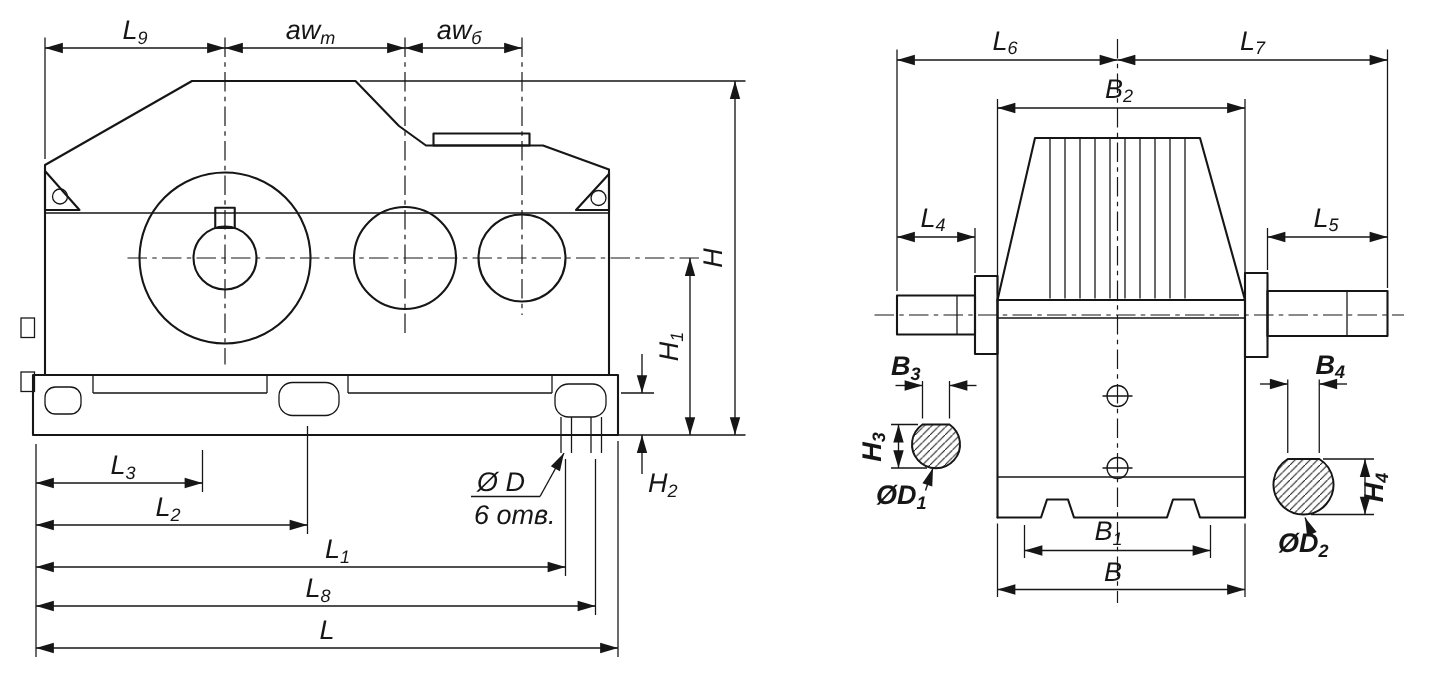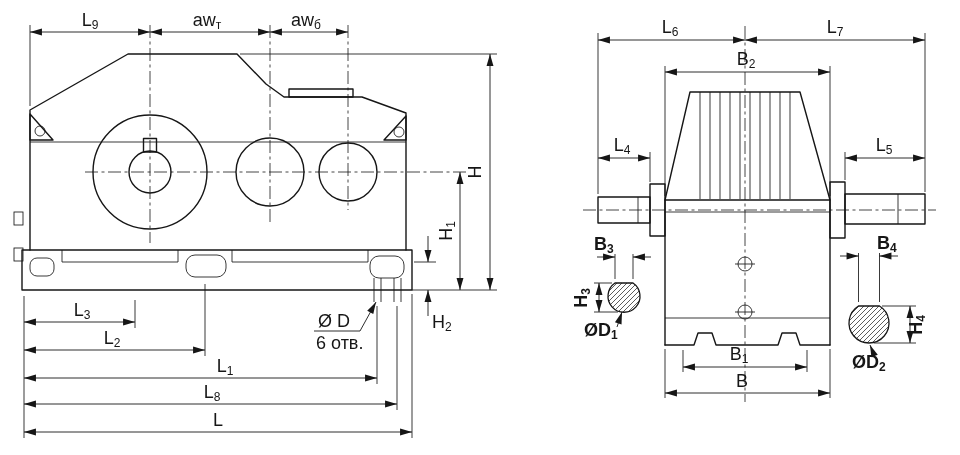--- a/index.html
+++ b/index.html
@@ -1,16 +1,16 @@
 <!DOCTYPE html>
 <html><head>
 <meta charset="utf-8">
 <style>
   html,body{margin:0;padding:0;background:#ffffff;}
-  .stage{width:960px;height:439px;background:#ffffff;position:relative;overflow:hidden;}
+  .stage{width:960px;height:439px;background:#ffffff;position:relative;overflow:hidden;font-style:italic;}
   svg{display:block;}
   .ol{fill:none;stroke:#161616;stroke-width:1.4;stroke-linejoin:round;stroke-linecap:round;}
   .thin{fill:none;stroke:#161616;stroke-width:0.85;}
   .cl{fill:none;stroke:#161616;stroke-width:0.8;stroke-dasharray:13 3.5 3 3.5;}
   .dim{fill:none;stroke:#161616;stroke-width:0.9;}
   .hatched{stroke:#161616;stroke-width:1.3;}
   text{font-family:"Liberation Sans", sans-serif;font-size:18px;fill:#161616;}
   .sub{font-size:12px;}
   .b{font-weight:bold;}
   .mid{text-anchor:middle;}

